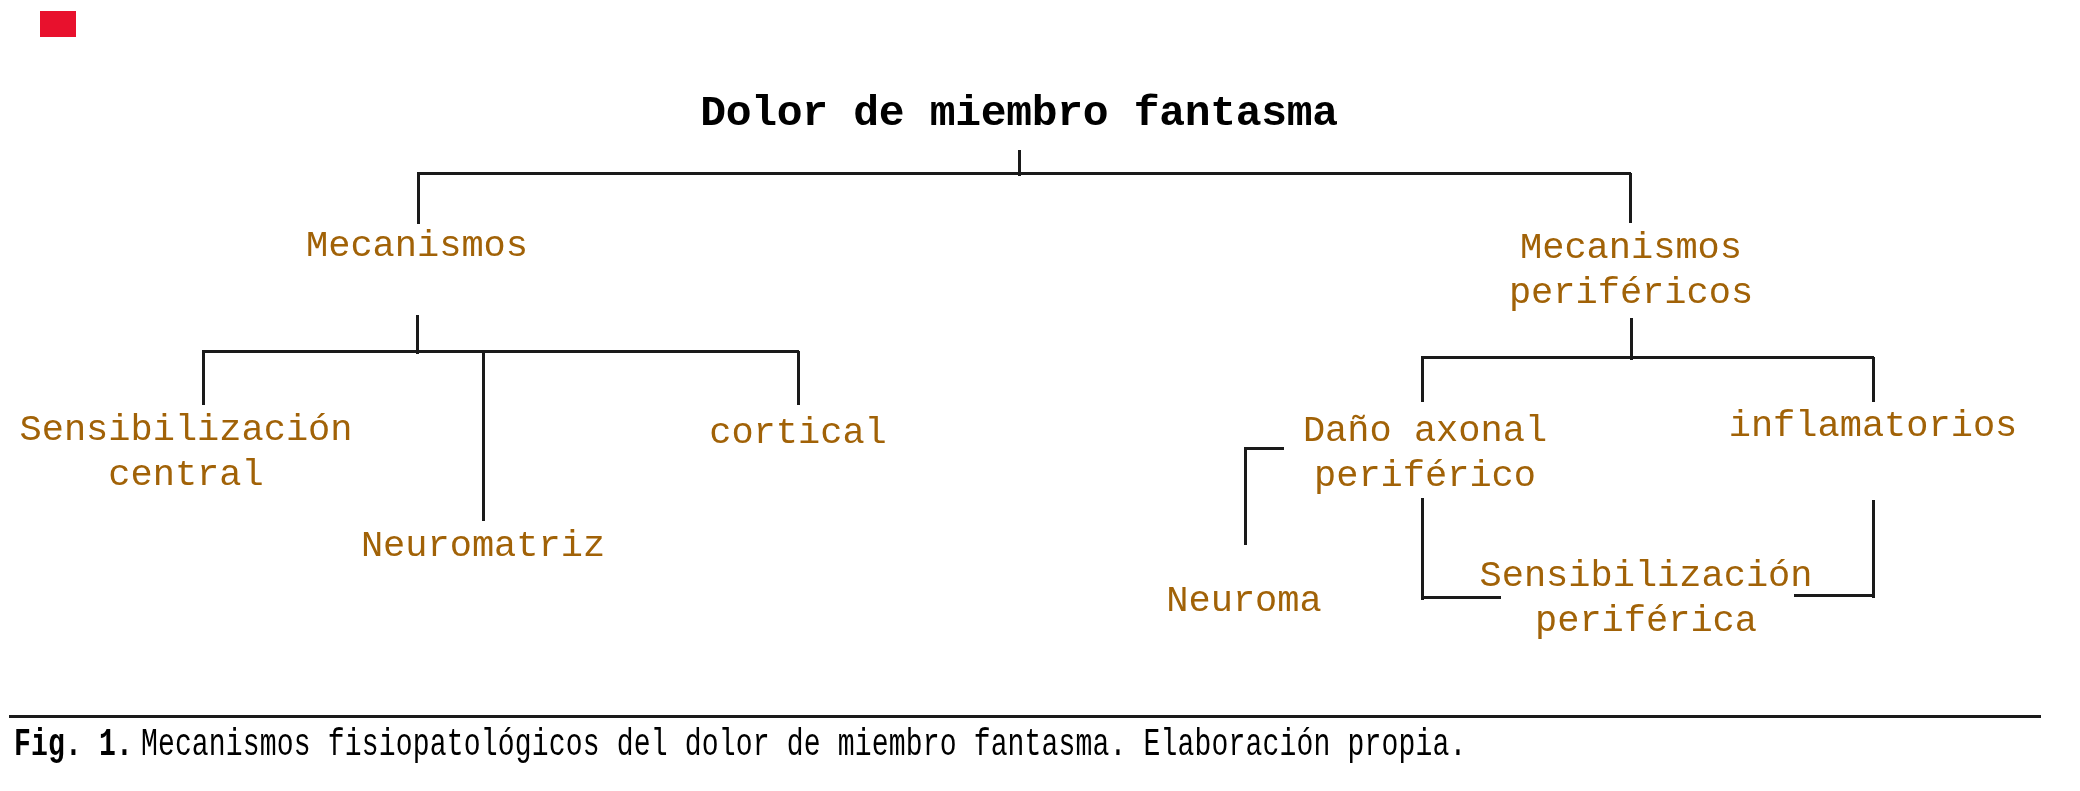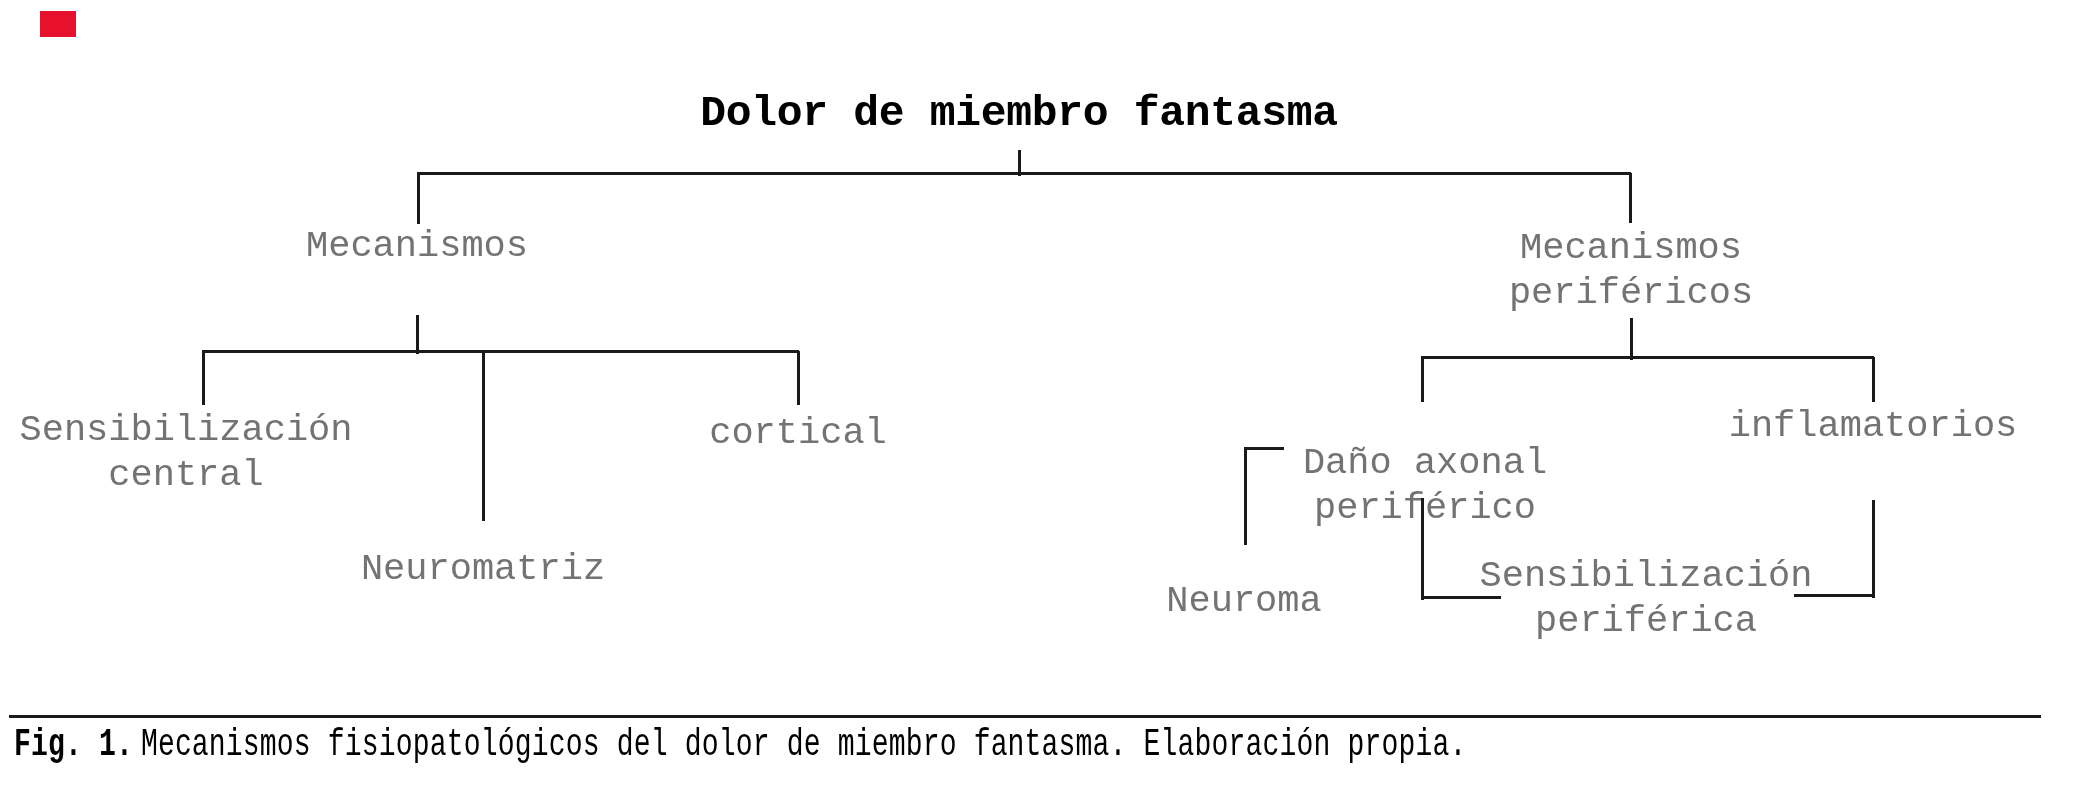--- a/index.html
+++ b/index.html
@@ -1,19 +1,19 @@
 <!DOCTYPE html>
 <html><head>
 <meta charset="utf-8">
 <style>
   html,body{margin:0;padding:0;background:#fff;}
   #figure{position:relative;width:2080px;height:791px;background:#ffffff;overflow:hidden;
           font-family:Liberation Mono, monospace;color:#000;}
   .node{position:absolute;transform:translateX(-50%);text-align:center;white-space:nowrap;
-        font-size:37px;line-height:45px;color:#737373;}
+        font-size:37px;line-height:45px;color:#a16207;}
   .node span{display:block;}
   .title{position:absolute;transform:translateX(-50%);white-space:nowrap;
          font-size:43px;line-height:45px;font-weight:bold;letter-spacing:-0.3px;}
   .vline{position:absolute;width:3px;background:#1a1a1a;}
   .hline{position:absolute;height:3px;background:#1a1a1a;}
   .marker{position:absolute;}
   .caption{position:absolute;left:14px;top:723px;white-space:nowrap;font-size:39px;line-height:45px;
            transform:scaleX(0.72);transform-origin:left top;letter-spacing:0.2px;}
   .caption .cap-label{font-weight:bold;margin-right:11px;}
   .caption .cap-label,.caption .cap-text{display:inline-block;}
@@ -38,25 +38,25 @@
 
   <div class="node" style="left: 186px; top: 408px;">
     <span>Sensibilización</span>
     <span>central</span>
   </div>
 
   <div class="node" style="left: 798px; top: 411px;">
     <span>cortical</span>
   </div>
 
-  <div class="node" style="left: 483px; top: 524px; margin-top: 23px;">
+  <div class="node" style="left: 483px; top: 524px;">
     <span>Neuromatriz</span>
   </div>
 
-  <div class="node" style="left: 1425px; top: 409px; margin-top: 32px;">
+  <div class="node" style="left: 1425px; top: 409px;">
     <span>Daño axonal</span>
     <span>periférico</span>
   </div>
 
   <div class="node" style="left: 1873px; top: 404px;">
     <span>inflamatorios</span>
   </div>
 
   <div class="node" style="left: 1244px; top: 547px; margin-top: 32px;">
     <span>Neuroma</span>

